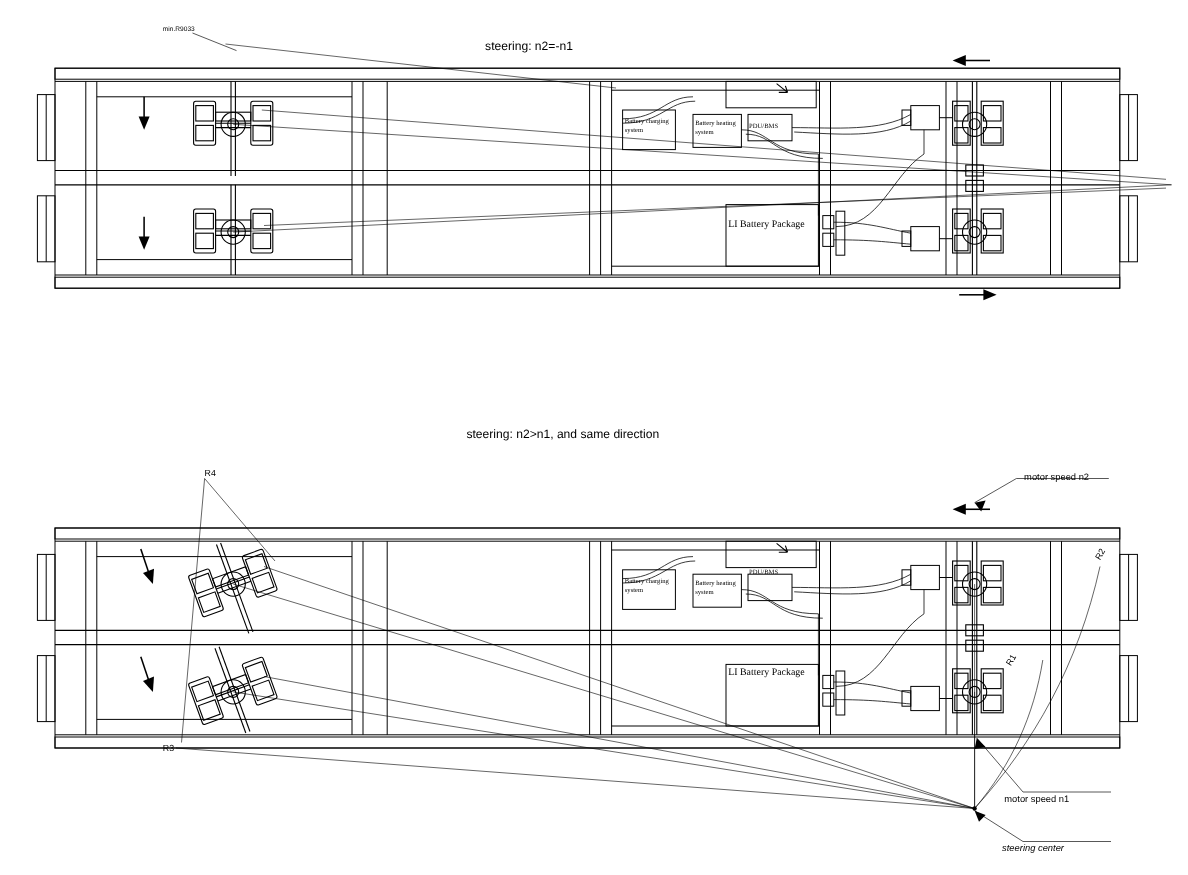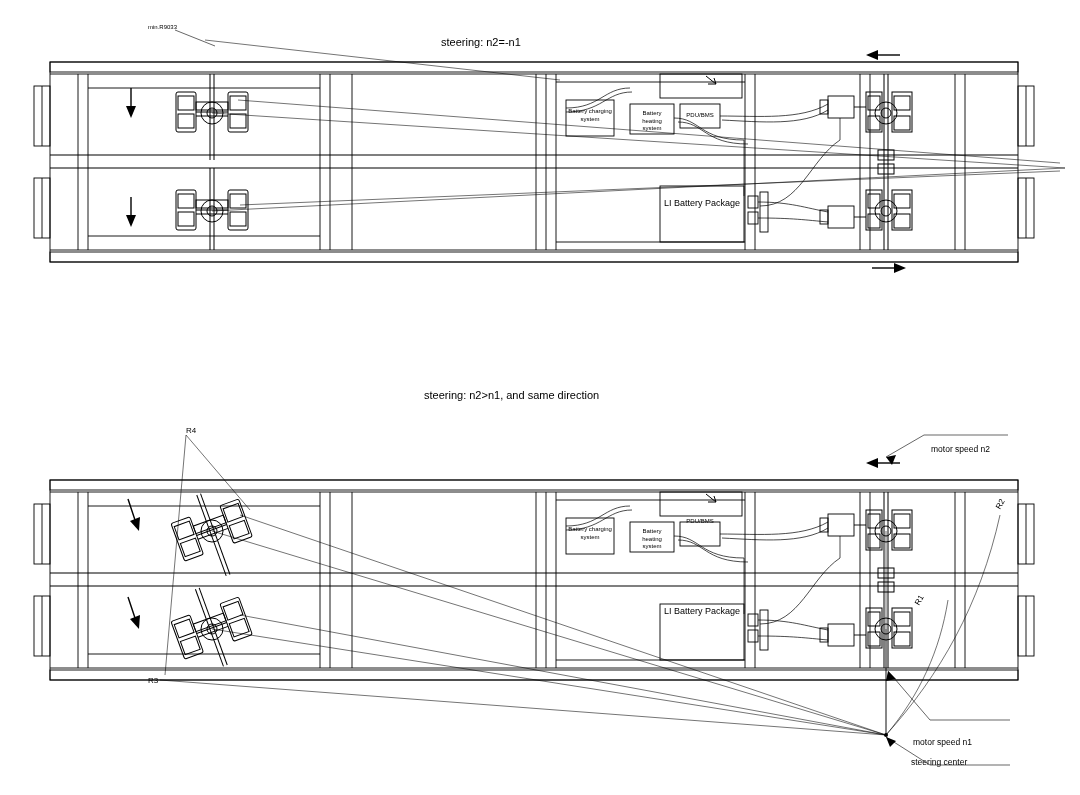--- a/index.html
+++ b/index.html
@@ -24,27 +24,28 @@
   .lbl {
     position: absolute;
     font-family: "Liberation Sans", sans-serif;
     color: #000;
     white-space: nowrap;
     line-height: 1.1;
   }
   .t-title { font-size: 11px; }
   .t-small { font-size: 6px; }
   .t-mid   { font-size: 8px; }
-  .t-ann   { font-size: 8.5px; margin-top: 16px; }
+  .t-ann   { font-size: 8.5px; }
   .boxlbl {
     position: absolute;
     font-size: 6px;
-    text-align: center;
+    text-align: left;
     line-height: 1.25;
     color: #000;
+    font-family: Liberation Serif, serif;
   }
   svg { display: block; }
 </style>
 </head>
 <body>
 
 <div id="stage">
 
   <svg width="1080" height="330" style="position:absolute;left:0;top:0;">
     <g fill="none" stroke="#000" stroke-width="0.9">
@@ -398,15 +399,15 @@
   <div class="boxlbl" style="left:681px; top:518px; width:38px;">PDU/BMS</div>
   <div class="boxlbl" style="left:662px; top:606px; width:80px; font-size:9px;">LI Battery Package</div>
 
   <div class="lbl t-mid" style="left:186px; top:427px;">R4</div>
   <div class="lbl t-mid" style="left:148px; top:677px;">R3</div>
   <div class="lbl t-mid" style="left:996px; top:500px; transform:rotate(-60deg);">R2</div>
   <div class="lbl t-mid" style="left:915px; top:596px; transform:rotate(-60deg);">R1</div>
 
   <div class="lbl t-ann" style="left:931px; top:429px;">motor speed n2</div>
   <div class="lbl t-ann" style="left:913px; top:722px;">motor speed n1</div>
-  <div class="lbl t-ann" style="left:911px; top:742px;">steering center</div>
+  <div class="lbl t-ann" style="left:911px; top:767px;font-style:italic;">steering center</div>
 
 </div>
 
 </body></html>

